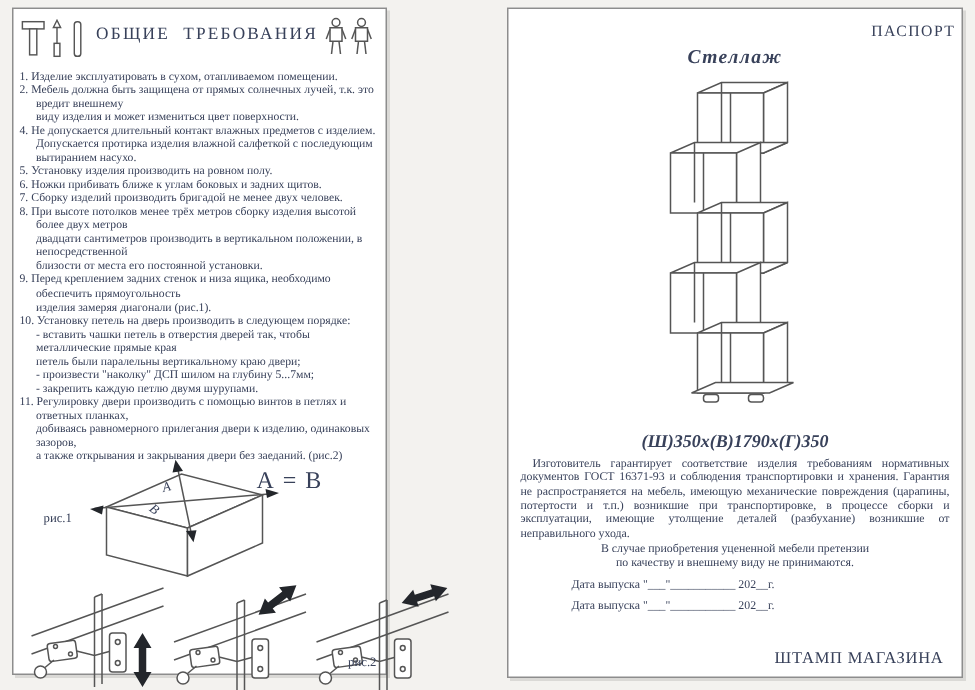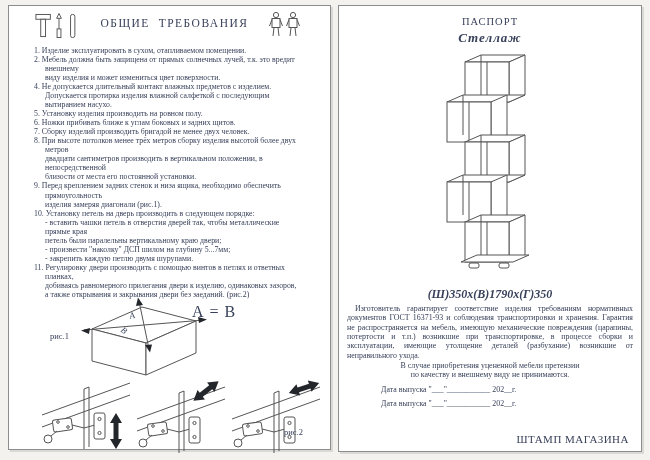--- a/index.html
+++ b/index.html
@@ -7,35 +7,35 @@
     width:650px;height:460px;position:relative;overflow:hidden;
     background:#f3f2ef;
     font-family:"Liberation Serif","DejaVu Serif",serif;
     color:#38415a;
   }
   .page{
     position:absolute;top:5px;background:#fff;
     border:1px solid #8d8d8d;box-shadow:2px 2px 0 rgba(0,0,0,0.10);
     box-sizing:border-box;
   }
-  .page-left{left:8px;width:323px;height:445px;padding:3px 23px;}
+  .page-left{left:8px;width:250px;height:445px;padding:3px 2px;}
   .page-right{left:338px;width:304px;height:447px;padding:4px 4px;display:flex;flex-direction:column;}
   
   .lp-header{display:flex;align-items:flex-start;justify-content:space-between;height:32px;margin:2px 2px 0 2px;}
   .lp-title{flex:1;text-align:center;font-size:11.5px;letter-spacing:1.5px;padding-top:6px;white-space:pre;}
   .req-list{margin:3px 2px 0 2px;font-size:7.8px;line-height:1.16;}
   .req-item{white-space:pre-line;padding-left:11px;text-indent:-11px;}
   .fig1-row{position:relative;height:76px;}
   .fig1-label{position:absolute;left:18px;top:32px;font-size:8.5px;}
   .fig1-formula{position:absolute;left:160px;top:4px;font-size:16px;letter-spacing:1px;}
   .fig1-svg{position:absolute;left:46px;top:-4px;}
   .fig2-row{position:relative;height:88px;display:flex;align-items:flex-start;padding-left:8px;}
   .fig2-label{position:absolute;right:4px;top:52px;font-size:8.5px;}
   
-  .rp-title{text-align:center;font-size:10.5px;letter-spacing:1px;margin-top:6px;}
+  .rp-title{text-align:right;font-size:10.5px;letter-spacing:1px;margin-top:6px;}
   .rp-product{text-align:center;font-size:13px;font-weight:bold;font-style:italic;letter-spacing:1px;margin-top:3px;}
   .shelf-wrap{text-align:center;margin-top:4px;height:228px;}
   .rp-dimensions{text-align:center;font-size:12px;font-weight:bold;font-style:italic;margin-top:9px;}
   .warranty-title{text-align:center;font-size:10.5px;margin-top:9px;}
   .warranty-text{font-size:7.9px;line-height:1.18;text-align:justify;margin:2px 4px 0 4px;text-indent:8px;}
   .discount-note{text-align:center;font-size:7.9px;line-height:1.18;white-space:pre-line;margin-top:1px;}
   .terms{margin-left:38px;font-size:7.9px;line-height:1.25;}
   .date-line{margin-left:38px;font-size:7.9px;margin-top:5px;}
   .stamp{margin-top:auto;text-align:right;font-size:11px;letter-spacing:0.5px;padding:0 8px 2px 0;}
   svg{display:inline-block;}

